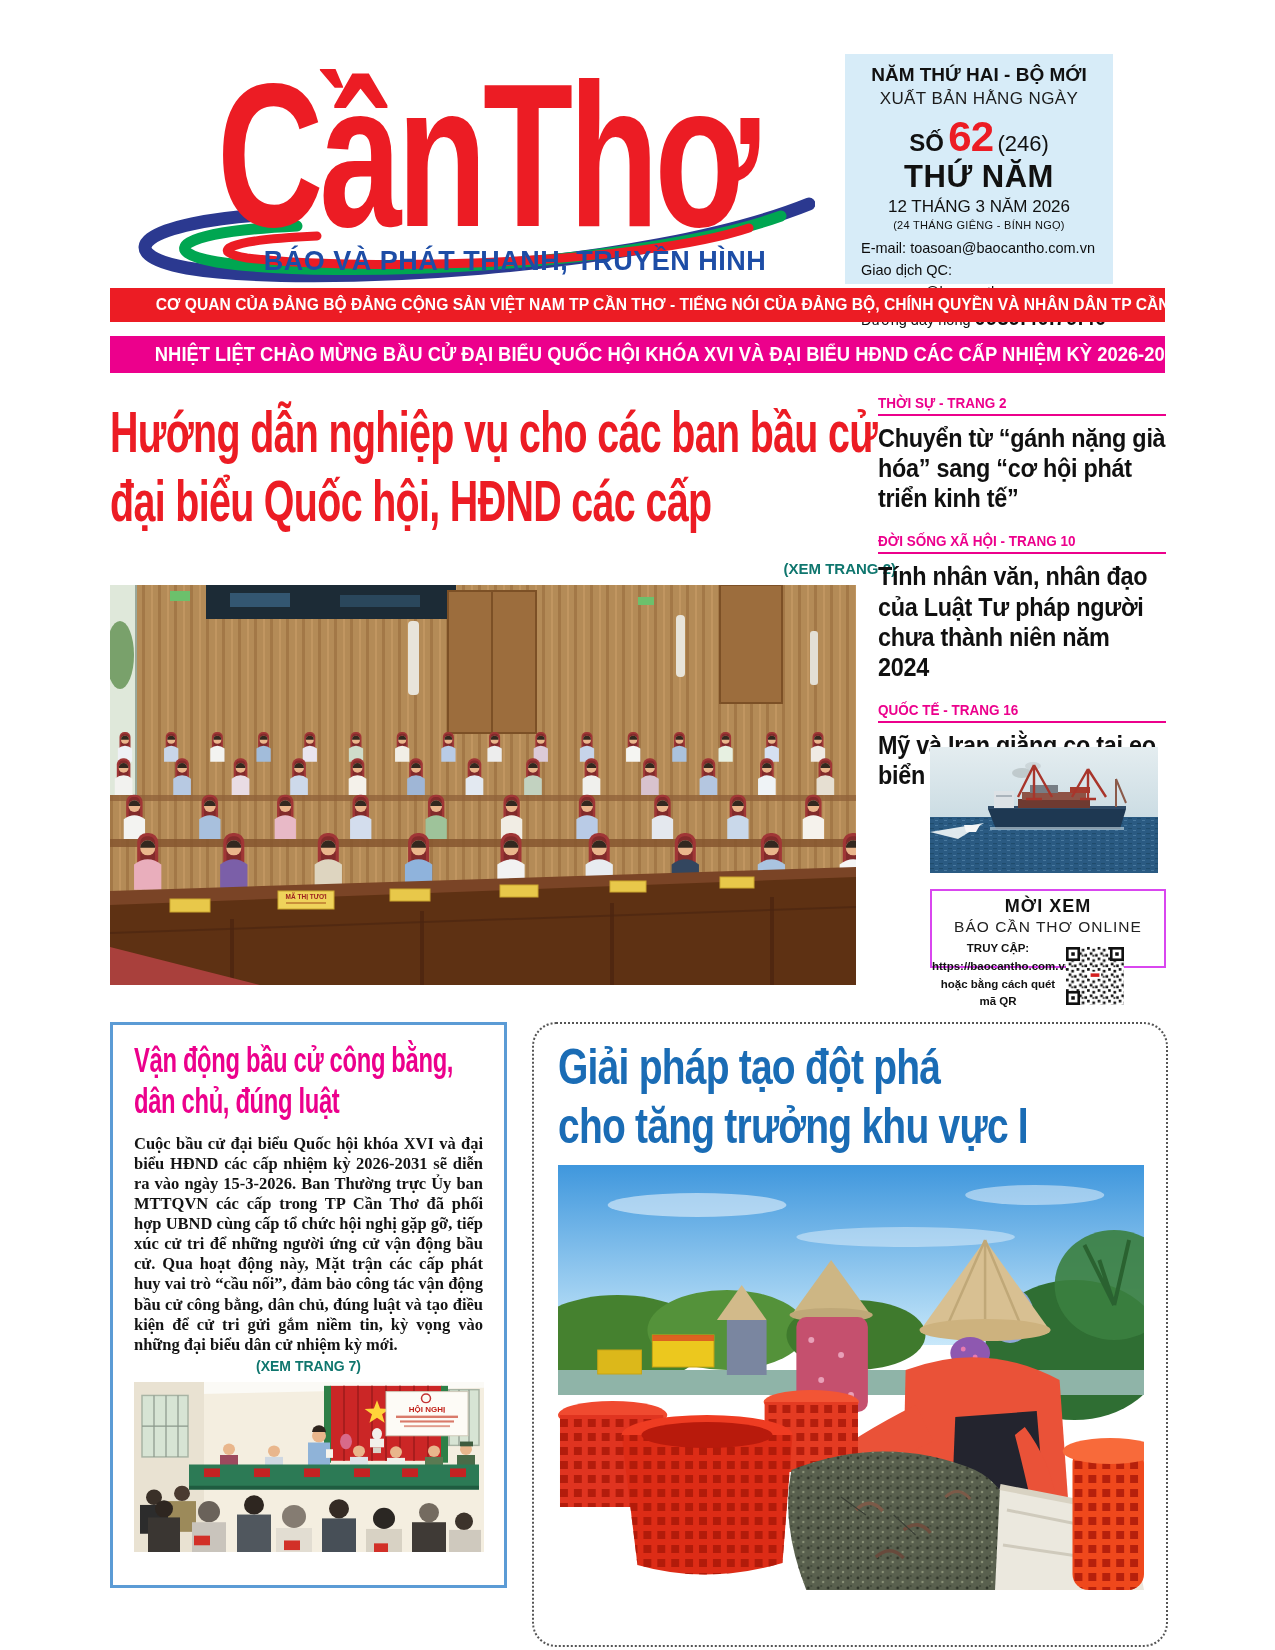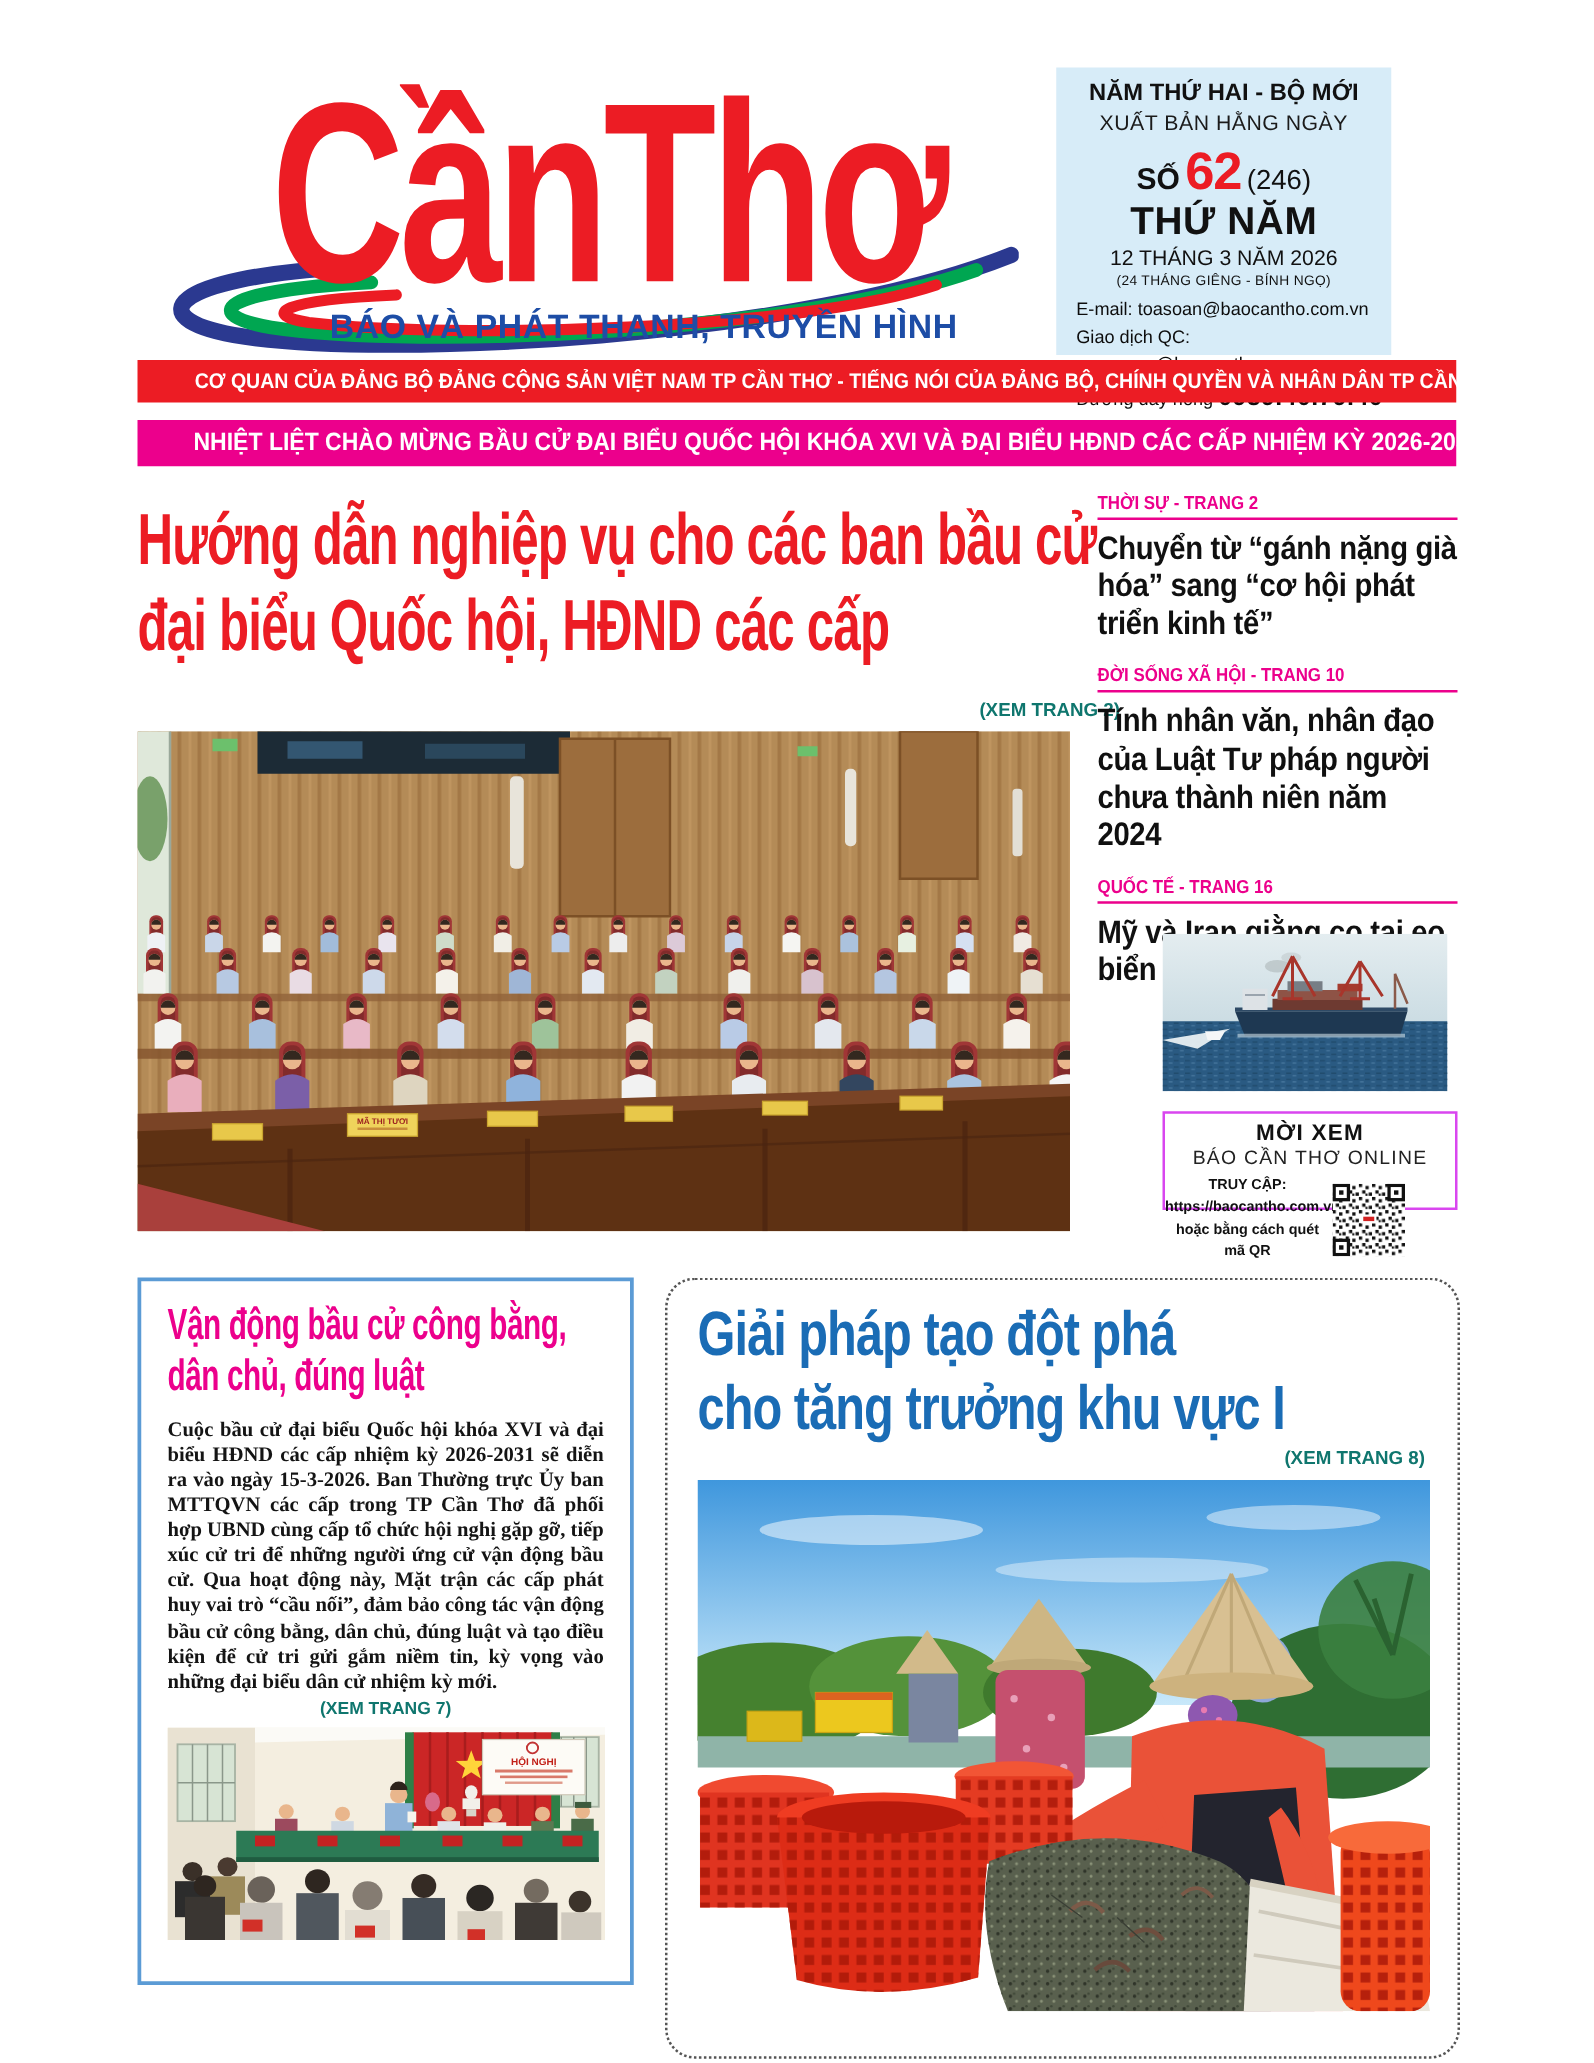--- a/index.html
+++ b/index.html
@@ -390,21 +390,20 @@
       <rect x="315" y="154" width="32" height="23" fill="#CFC9BE"></rect>
     <rect x="60" y="160" width="16" height="10" fill="#D23028"></rect>
     <rect x="150" y="165" width="16" height="10" fill="#D23028"></rect>
     <rect x="240" y="168" width="14" height="9" fill="#D23028"></rect>
   </svg>
 </div>
 
 <div class="abs box-right">
   <div class="br-h">Giải pháp tạo đột phá</div>
   <div class="br-h">cho tăng trưởng khu vực I</div>
-  <div class="br-see see">(XEM TRANG 8)</div>
   <svg class="br-photo" viewBox="0 0 590 425" preserveAspectRatio="none">
     <defs>
       <linearGradient id="skyg2" x1="0" y1="0" x2="0" y2="1">
         <stop offset="0" stop-color="#3F97DD"></stop>
           <stop offset="1" stop-color="#C8E8FA"></stop>
       </linearGradient>
       <pattern id="lat" width="14" height="14" patternUnits="userSpaceOnUse">
         <rect width="14" height="14" fill="none"></rect>
         <rect x="2" y="2" width="8" height="8" fill="#A81608" opacity=".8"></rect>
       </pattern>

